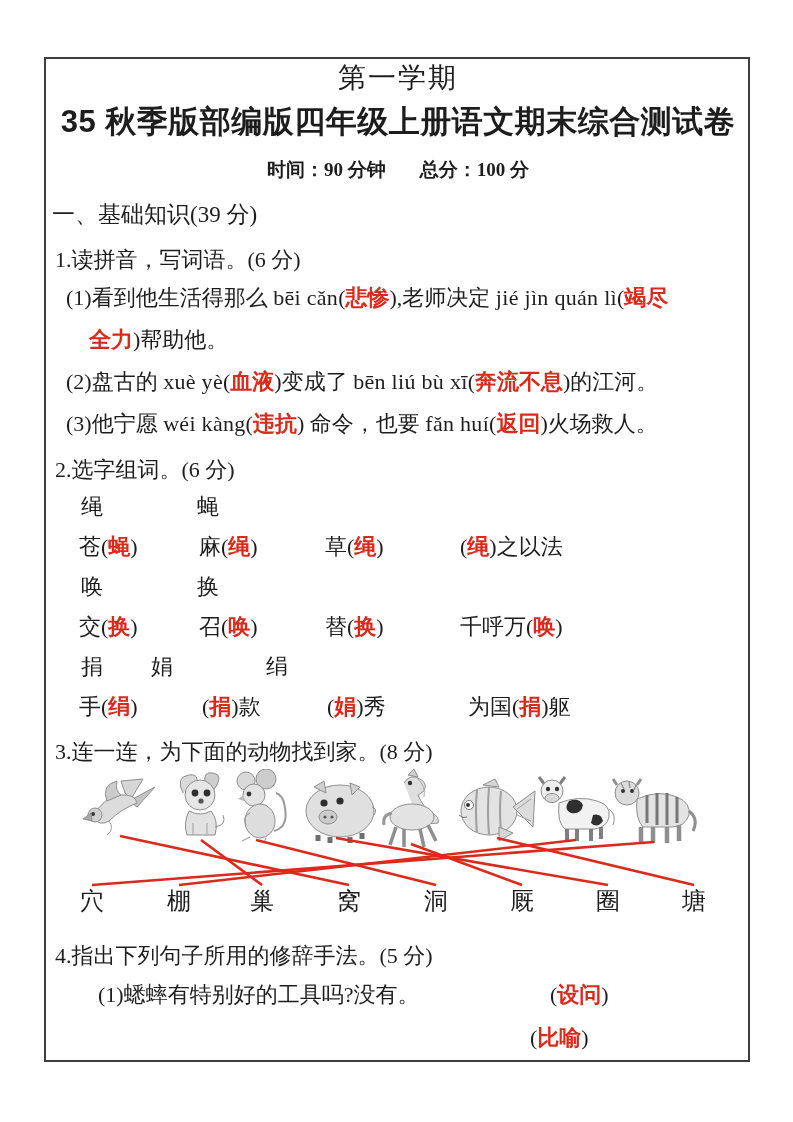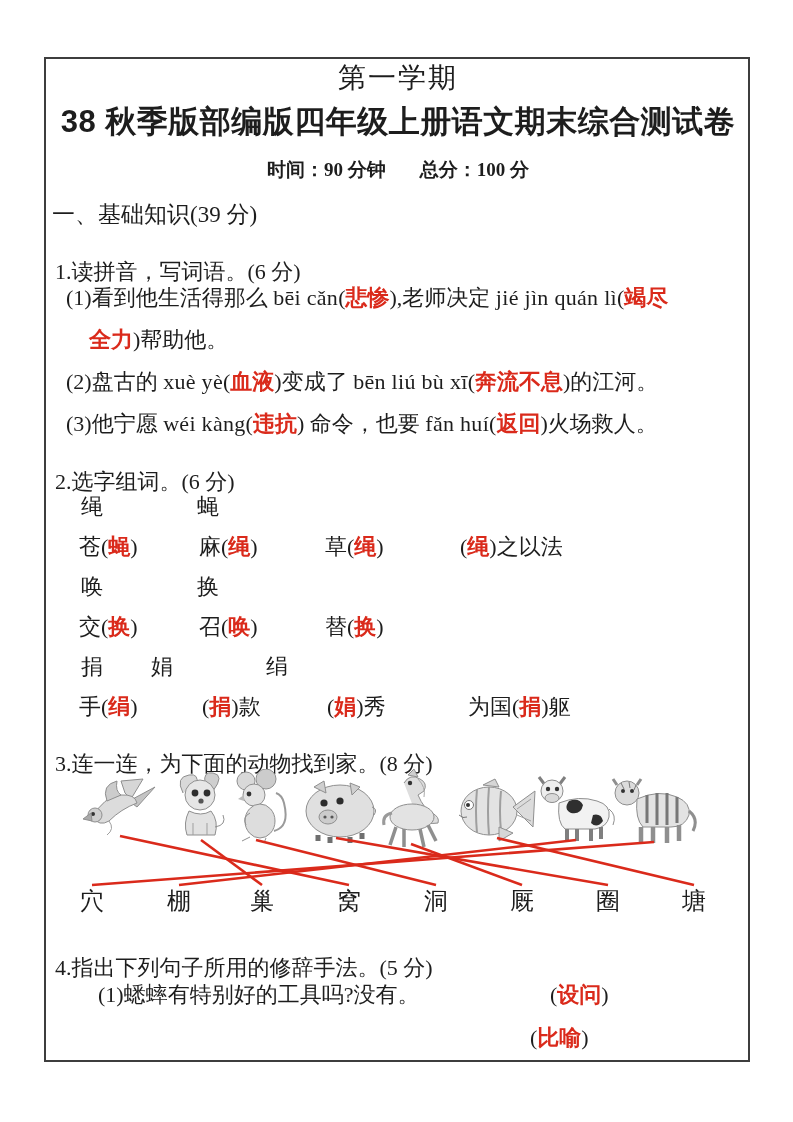--- a/index.html
+++ b/index.html
@@ -6,21 +6,21 @@
   body{width:793px;height:1122px;position:relative;font-family:"Liberation Serif","DejaVu Serif",serif;color:#1d1d1d;}
   .page{position:absolute;left:44px;top:57px;width:702px;height:1001px;border:2px solid #3e3e3e;background:#fff;}
   .inner{position:relative;padding:0 4px 0 6px;}
   .semester{font-size:28px;line-height:34px;margin-top:2px;text-align:center;letter-spacing:2px;}
   .main-title{font-size:31px;line-height:46px;margin-top:4px;text-align:center;font-weight:bold;
     font-family:"Liberation Sans","DejaVu Sans",sans-serif;letter-spacing:0.5px;white-space:nowrap;}
   .meta{font-size:19px;line-height:30px;margin-top:10px;text-align:center;font-weight:bold;}
   .meta .gap{display:inline-block;width:34px;}
   .heading{font-size:23px;line-height:40px;margin-top:10px;}
   .qtitle{position:relative;font-size:22px;height:42px;line-height:42px;}
-  .qtitle > span{position:absolute;left:3px;top:16px;white-space:pre;text-align:right;}
+  .qtitle > span{position:absolute;left:3px;top:4px;white-space:pre;text-align:right;}
   .trow{position:relative;font-size:22px;}
   .rows-42 .trow{height:42px;line-height:42px;}
   .rows-40 .trow{height:40px;line-height:40px;}
   .rows-43 .trow{height:43px;line-height:43px;}
   .grp{position:absolute;top:0;white-space:pre;}
   .red{color:#da2a1b;font-family:"Liberation Sans","DejaVu Sans",sans-serif;font-weight:600;}
   .py{letter-spacing:0.3px;}
   .figure{position:relative;height:162px;margin-top:0;}
   .animal{position:absolute;}
   .home{position:absolute;top:118px;width:30px;text-align:center;font-size:24px;line-height:28px;}
@@ -29,21 +29,21 @@
   svg{display:block;}
 </style>
 </head>
 <body>
 
 <span class="artifact">+</span>
 
 <div class="page">
   <div class="inner">
     <div class="semester">第一学期</div>
-    <div class="main-title">38 秋季版部编版四年级上册语文期末综合测试卷</div>
+    <div class="main-title">35 秋季版部编版四年级上册语文期末综合测试卷</div>
     <div class="meta">
       <span>时间：90 分钟</span><span class="gap"></span><span>总分：100 分</span>
     </div>
     <div class="heading">一、基础知识(39 分)</div>
 
     <div class="qtitle">
         <span>1.读拼音，写词语。(6 分)</span>
       </div>
     <div class="rows-42">
         <div class="trow">
@@ -75,20 +75,21 @@
           <span class="grp" style="left: 408px;"><span>(</span><span class="red">绳</span><span>)之以法</span></span>
         </div>
         <div class="trow">
           <span class="grp" style="left: 29px;"><span>唤</span></span>
           <span class="grp" style="left: 145px;"><span>换</span></span>
         </div>
         <div class="trow">
           <span class="grp" style="left: 27px;"><span>交(</span><span class="red">换</span><span>)</span></span>
           <span class="grp" style="left: 147px;"><span>召(</span><span class="red">唤</span><span>)</span></span>
           <span class="grp" style="left: 273px;"><span>替(</span><span class="red">换</span><span>)</span></span>
+          <span class="grp" style="left: 408px;"><span>千呼万(</span><span class="red">唤</span><span>)</span></span>
         </div>
         <div class="trow">
           <span class="grp" style="left: 29px;"><span>捐</span></span>
           <span class="grp" style="left: 99px;"><span>娟</span></span>
           <span class="grp" style="left: 214px;"><span>绢</span></span>
         </div>
         <div class="trow">
           <span class="grp" style="left: 27px;"><span>手(</span><span class="red">绢</span><span>)</span></span>
           <span class="grp" style="left: 150px;"><span>(</span><span class="red">捐</span><span>)款</span></span>
           <span class="grp" style="left: 275px;"><span>(</span><span class="red">娟</span><span>)秀</span></span>

